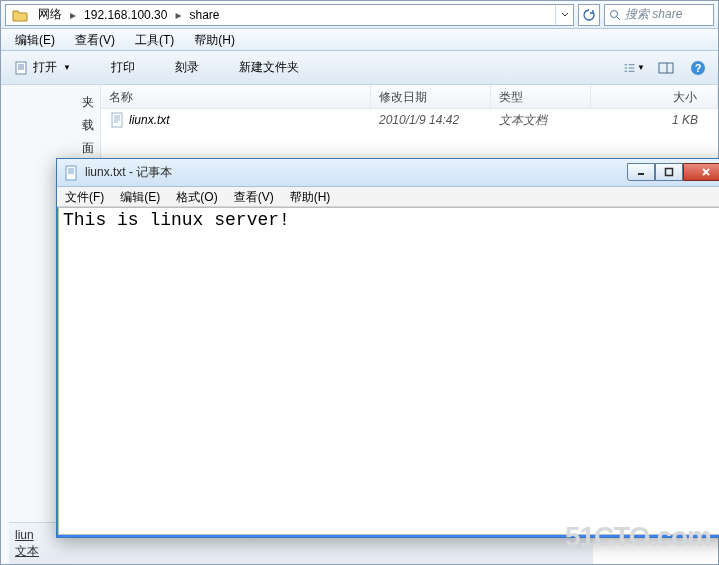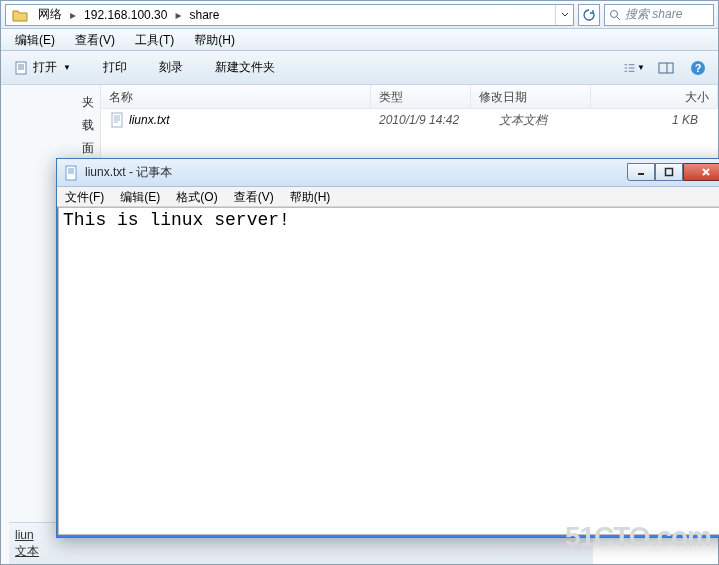--- a/index.html
+++ b/index.html
@@ -10,31 +10,31 @@
 .addrbar { display:flex; align-items:center; height:28px; background:linear-gradient(#f7fbff,#e6eff7); border-bottom:1px solid #b5c9de; padding:2px 4px; gap:4px; }
 .breadbar { flex:1; height:22px; background:#fff; border:1px solid #8ba3bc; display:flex; align-items:center; padding-left:2px; }
 .folder-icon-sm { width:16px; height:14px; margin:0 4px; }
 .crumb { padding:0 6px; height:20px; display:flex; align-items:center; cursor:pointer; }
 .sep { color:#555; padding:0 2px; }
 .dropdown-btn { width:18px; height:20px; border-left:1px solid #cbd8e6; display:flex; align-items:center; justify-content:center; cursor:pointer; }
 .refresh-btn { width:22px; height:22px; background:#fff; border:1px solid #8ba3bc; display:flex; align-items:center; justify-content:center; cursor:pointer; }
 .searchbox { width:110px; height:22px; background:#fff; border:1px solid #8ba3bc; display:flex; align-items:center; padding-left:4px; color:#7a8a99; font-style:italic; gap:4px; }
 .menubar { display:flex; height:22px; background:linear-gradient(#f7fbff,#e6eff7); border-bottom:1px solid #b5c9de; padding-left:4px; }
 .menuitem { padding:3px 10px; cursor:pointer; }
-.toolbar { display:flex; align-items:center; height:34px; background:linear-gradient(#f2f7fc,#dde9f4); border-bottom:1px solid #c7d5e4; padding:0 8px; gap:24px; }
+.toolbar { display:flex; align-items:center; height:34px; background:linear-gradient(#f2f7fc,#dde9f4); border-bottom:1px solid #c7d5e4; padding:0 8px; gap:32px; }
 .toolbtn { display:flex; align-items:center; gap:4px; cursor:pointer; padding:2px 4px; }
 .toolbar-right { margin-left:auto; display:flex; gap:8px; align-items:center; }
 .iconbtn { width:24px; height:22px; border:1px solid transparent; display:flex; align-items:center; justify-content:center; cursor:pointer; }
 .columns { display:flex; height:calc(100% - 84px); }
 .sidebar { width:100px; border-right:1px solid #e0e6ec; padding:6px 4px; background:#f6f9fc; overflow:hidden; }
 .side-item { padding:3px 2px; color:#222; white-space:nowrap; text-align:right; }
 .main { flex:1; display:flex; flex-direction:column; position:relative; }
 .headers { display:flex; height:24px; border-bottom:1px solid #e4e9ee; background:linear-gradient(#fbfdff,#f0f4f8); }
 .col { padding:4px 8px; border-right:1px solid #e4e9ee; color:#444; }
-.col-name { flex:0 0 270px; } .col-date { flex:0 0 120px; } .col-type { flex:0 0 100px; } .col-size { flex:1; text-align:right; padding-right:8px; }
+.col-name { flex:0 0 270px; } .col-date { flex:0 0 120px; } .col-type { flex:0 0 100px; } .col-size { flex:1; text-align:right; padding-right:20px; }
 .filelist { flex:1; overflow:auto; }
 .row { display:flex; height:22px; align-items:center; }
 .cell { padding:2px 8px;font-style:italic; }
 .cell-name { flex:0 0 270px; display:flex; align-items:center; gap:4px; }
 .cell-date { flex:0 0 120px; color:#555; } .cell-type { flex:0 0 100px; color:#555; } .cell-size { flex:1; text-align:right; padding-right:20px; color:#555; }
 
 
 .notepad { position:absolute; left:32px; top:158px; width:678px; height:380px; background:#3b82f6; border:1px solid #3c79b5; box-shadow:0 4px 18px rgba(0,0,0,.35);margin-left:24px; }
 .np-title { height:28px; background:linear-gradient(#e8f2fc,#cfe2f5); display:flex; align-items:center; padding-left:6px; gap:6px; border-bottom:1px solid #a7c2dd; }
 .np-title-text { flex:1; color:#2b2b2b; }
@@ -146,22 +146,22 @@
       <div class="side-item">频</div>
       <div class="side-item">片</div>
       <div class="side-item">档</div>
       <div class="side-item">乐</div>
       <div style="height:12px"></div>
       <div class="side-item">机</div>
     </div>
     <div class="main">
       <div class="headers">
         <div class="col col-name">名称</div>
+        <div class="col col-date">修改日期</div>
         <div class="col col-type">类型</div>
-        <div class="col col-date">修改日期</div>
         <div class="col col-size">大小</div>
       </div>
       <div class="filelist">
         <div class="row">
           <div class="cell cell-name">
             <svg width="16" height="16" viewBox="0 0 16 16">
                 <rect x="3" y="1" width="10" height="14" fill="#fff" stroke="#9cb6cf"></rect>
                 <path d="M5 4h6M5 6h6M5 8h6M5 10h4" stroke="#9cb6cf"></path>
               </svg>
             <span>liunx.txt</span>

